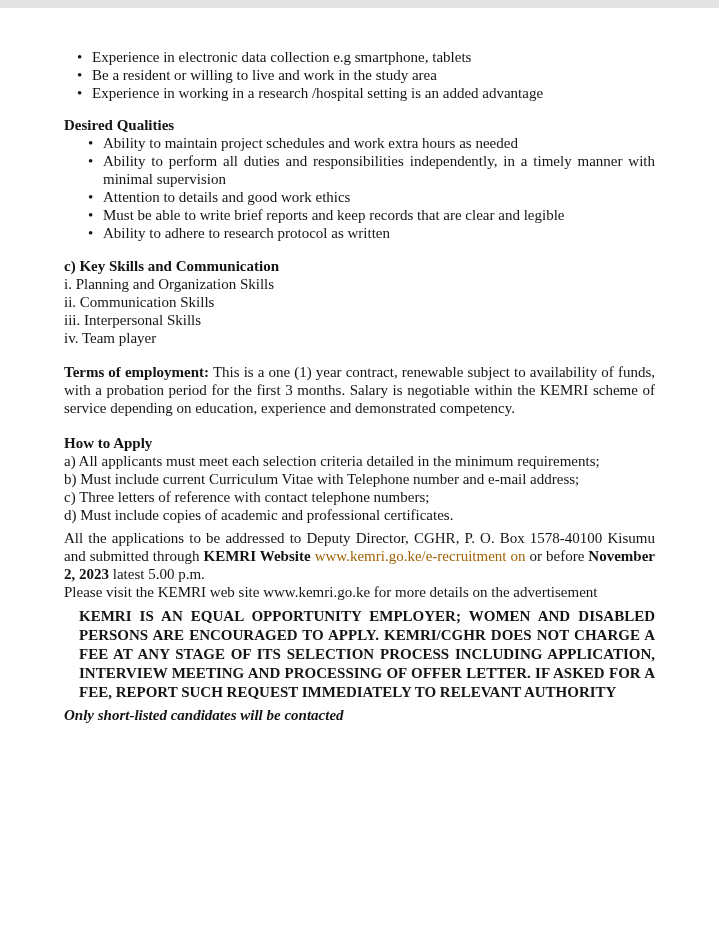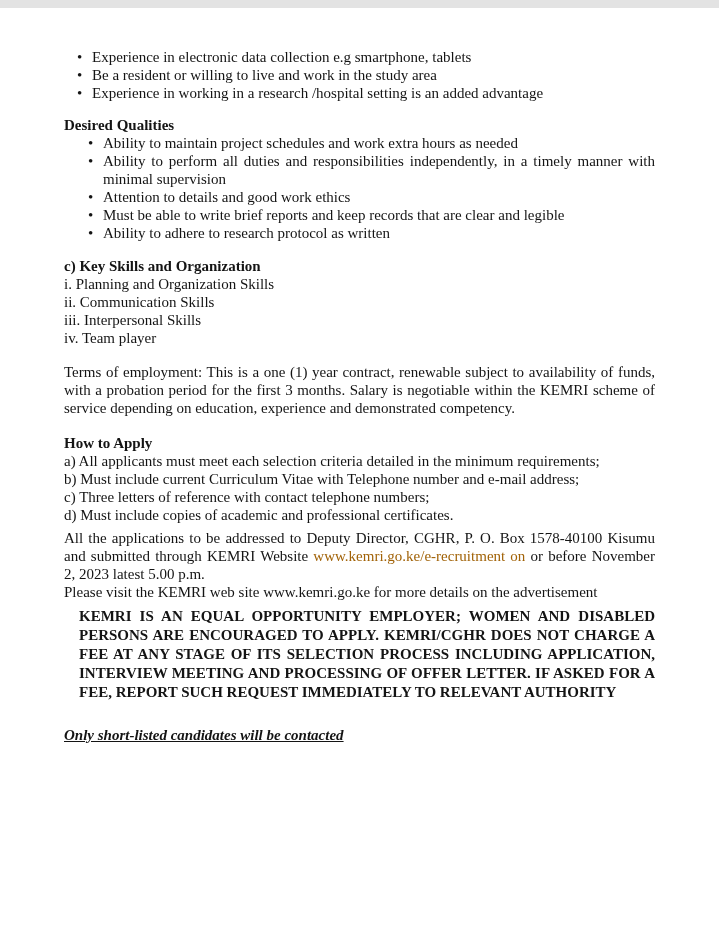--- a/index.html
+++ b/index.html
@@ -67,26 +67,25 @@
   }
   .website-line { }
   .kemri-notice {
     margin-top: 6px;
     font-weight: bold;
     text-align: justify;
     line-height: 19px;
     margin-left: 15px;
   }
   .footer-note {
-    margin-top: 24px;
+    margin-top: 4px;
     font-weight: bold;
     font-style: italic;
-    text-decoration: underline;
   }
-  b.inline-bold { font-weight: normal; }
+  b.inline-bold { font-weight: bold; }
   a.doc-link {
     color: #a16207;
     text-decoration: none;
     cursor: pointer;
   }
 </style>
 </head>
 <body>
 
 <div class="top-strip"></div>
@@ -101,21 +100,21 @@
 
   <h3 class="h-desired">Desired Qualities</h3>
   <ul class="desired-list">
     <li>Ability to maintain project schedules and work extra hours as needed</li>
     <li>Ability to perform all duties and responsibilities independently, in a timely manner with minimal supervision</li>
     <li>Attention to details and good work ethics</li>
     <li>Must be able to write brief reports and keep records that are clear and legible</li>
     <li>Ability to adhere to research protocol as written</li>
   </ul>
 
-  <h3 class="h-skills">c) Key Skills and Organization</h3>
+  <h3 class="h-skills">c) Key Skills and Communication</h3>
   <ul>
     <li>i. Planning and Organization Skills</li>
     <li>ii. Communication Skills</li>
     <li>iii. Interpersonal Skills</li>
     <li>iv. Team player</li>
   </ul>
 
   <p class="terms"><b class="inline-bold">Terms of employment:</b><span> This is a one (1) year contract, renewable subject to availability of funds, with a probation period for the first 3 months. Salary is negotiable within the KEMRI scheme of service depending on education, experience and demonstrated competency.</span></p>
 
   <h3 class="h-apply">How to Apply</h3>

